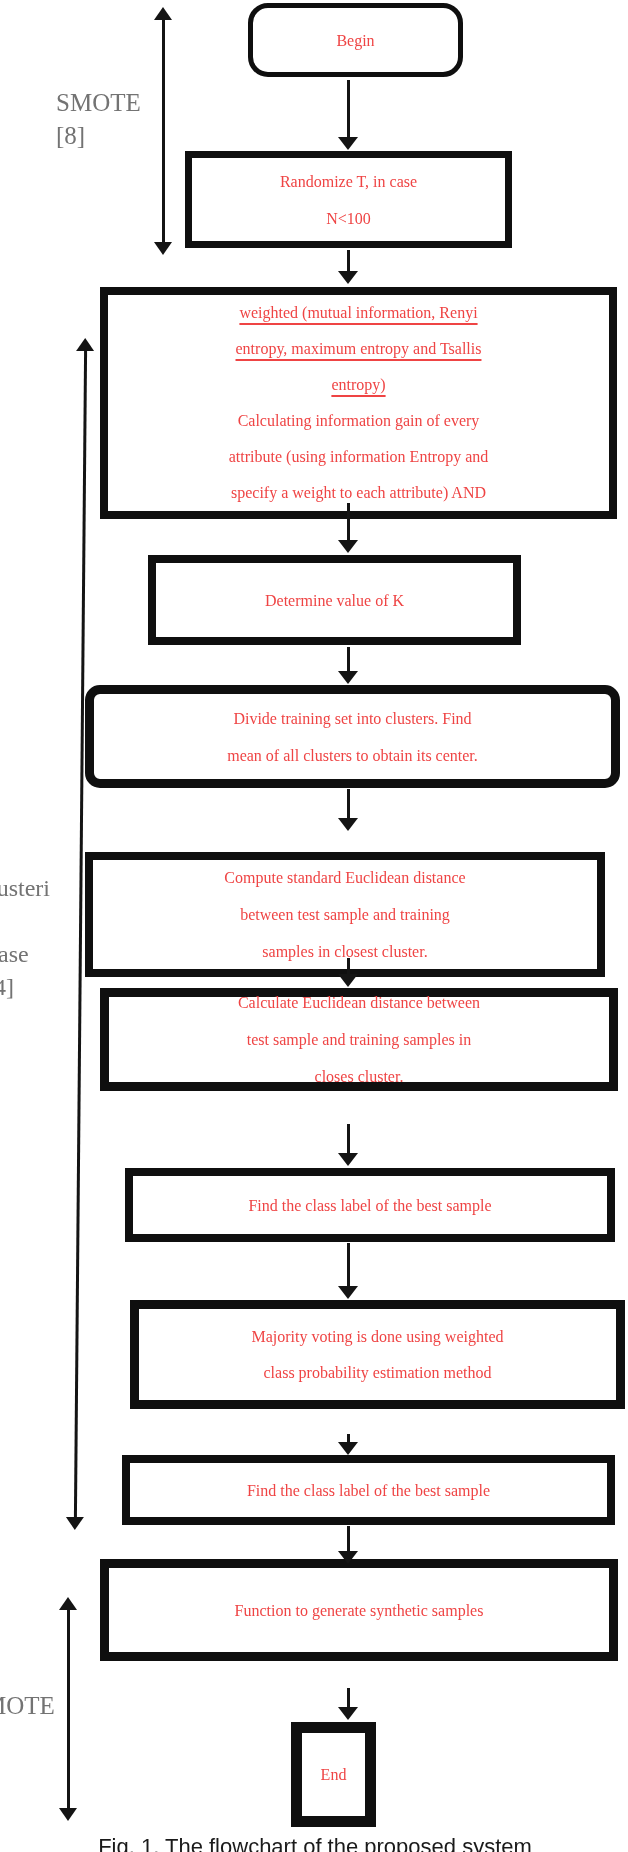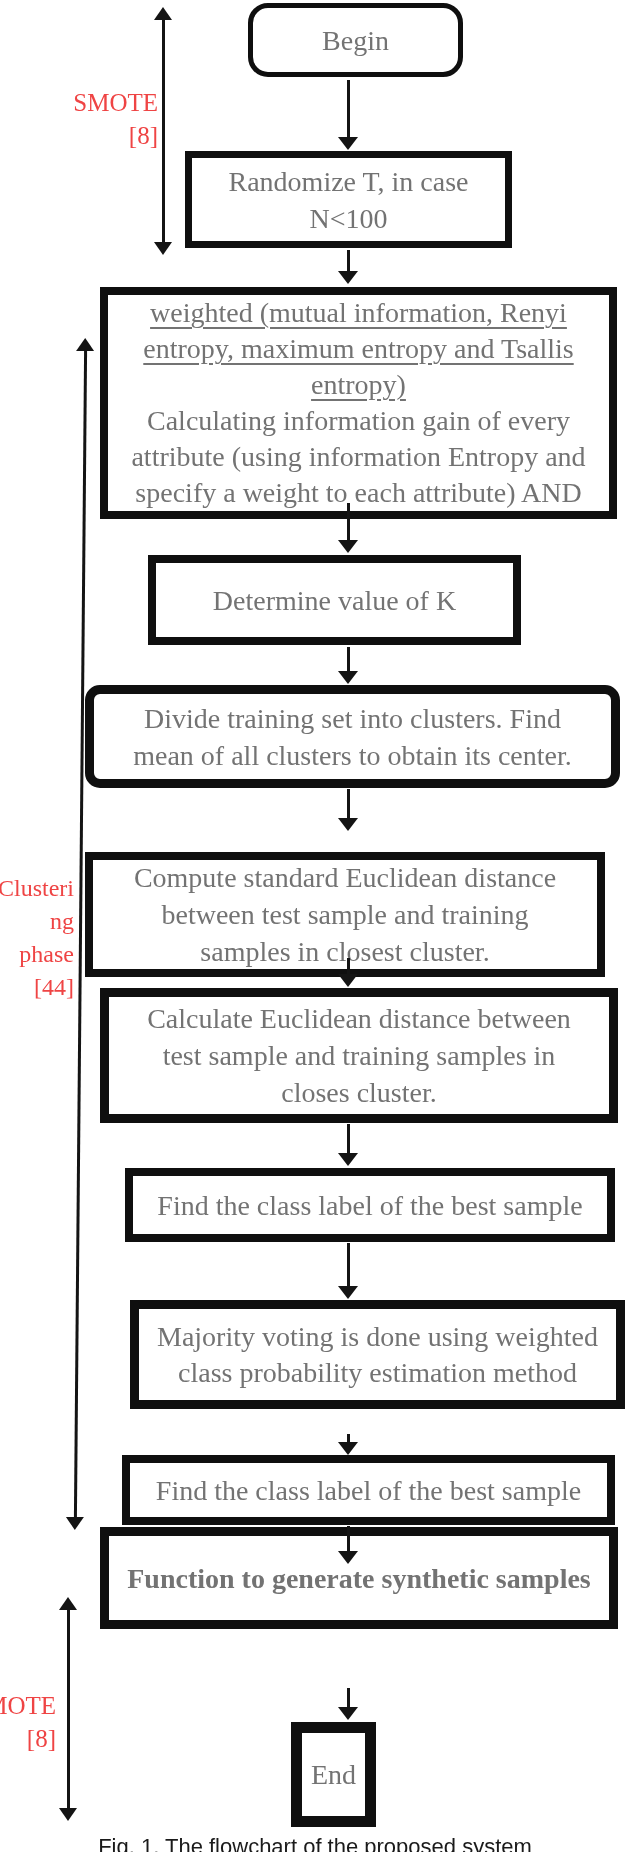--- a/index.html
+++ b/index.html
@@ -18,23 +18,23 @@
     background:#ffffff;
     display:flex;
     flex-direction:column;
     align-items:center;
     justify-content:center;
     text-align:center;
     z-index:1;
   }
   .node-text{
     white-space:pre-line;
-    font-size:28px;
+    font-size:16px;
     line-height:37px;
-    color:#737373;
+    color:#ef4444;
   }
   .u{
     text-decoration:underline;
     text-decoration-thickness:2px;
     text-underline-offset:5px;
   }
   .rounded{border-radius:20px;}
   
   .conn{position:absolute;width:20px;z-index:2;}
   .conn .shaft{
@@ -63,25 +63,25 @@
   }
   .dbl .head-down{
     position:absolute;bottom:0;left:50%;margin-left:-9px;
     width:0;height:0;
     border-left:9px solid transparent;
     border-right:9px solid transparent;
     border-top:13px solid #141414;
   }
   .side-label{
     position:absolute;
-    text-align:right;
+    text-align:left;
     white-space:pre-line;
     font-size:25px;
     line-height:33px;
-    color:#ef4444;
+    color:#737373;
     z-index:1;
   }
   .caption{
     position:absolute;
     font-family:"Liberation Sans","DejaVu Sans",sans-serif;
     font-size:22px;
     color:#1a1a1a;
     text-align:center;
     white-space:nowrap;
   }
@@ -142,40 +142,40 @@
     <span class="node-text">Divide training set into clusters. Find
 mean of all clusters to obtain its center.</span>
   </div>
 
   <div class="node" style="left:85px;top:832px;width:520px;height:125px;border-width:8px;margin-top:20px;">
     <span class="node-text">Compute standard Euclidean distance
 between test sample and training
 samples in closest cluster.</span>
   </div>
 
-  <div class="node" style="left:100px;top:988px;width:518px;height:135px;border-width:9px;">
+  <div class="node" style="left:100px;top:988px;width:518px;height:103px;border-width:9px;">
     <span class="node-text">Calculate Euclidean distance between
 test sample and training samples in
 closes cluster.</span>
   </div>
 
   <div class="node" style="left:125px;top:1168px;width:490px;height:74px;border-width:8px;">
     <span class="node-text">Find the class label of the best sample</span>
   </div>
 
   <div class="node" style="left:130px;top:1300px;width:495px;height:109px;border-width:9px;">
     <span class="node-text" style="line-height:36px;">Majority voting is done using weighted
 class probability estimation method</span>
   </div>
 
   <div class="node" style="left:122px;top:1455px;width:493px;height:70px;border-width:8px;">
     <span class="node-text">Find the class label of the best sample</span>
   </div>
 
-  <div class="node" style="left:100px;top:1527px;width:518px;height:102px;border-width:9px;font-weight:bold;">
+  <div class="node" style="left:100px;top:1559px;width:518px;height:102px;border-width:9px;">
     <span class="node-text">Function to generate synthetic samples</span>
   </div>
 
   <div class="node" style="left:291px;top:1722px;width:85px;height:105px;border-width:11px;">
     <span class="node-text">End</span>
   </div>
 
   <div class="conn" style="left:338px;top:80px;height:70px;">
     <div class="shaft"></div>
     <div class="head-down"></div>

